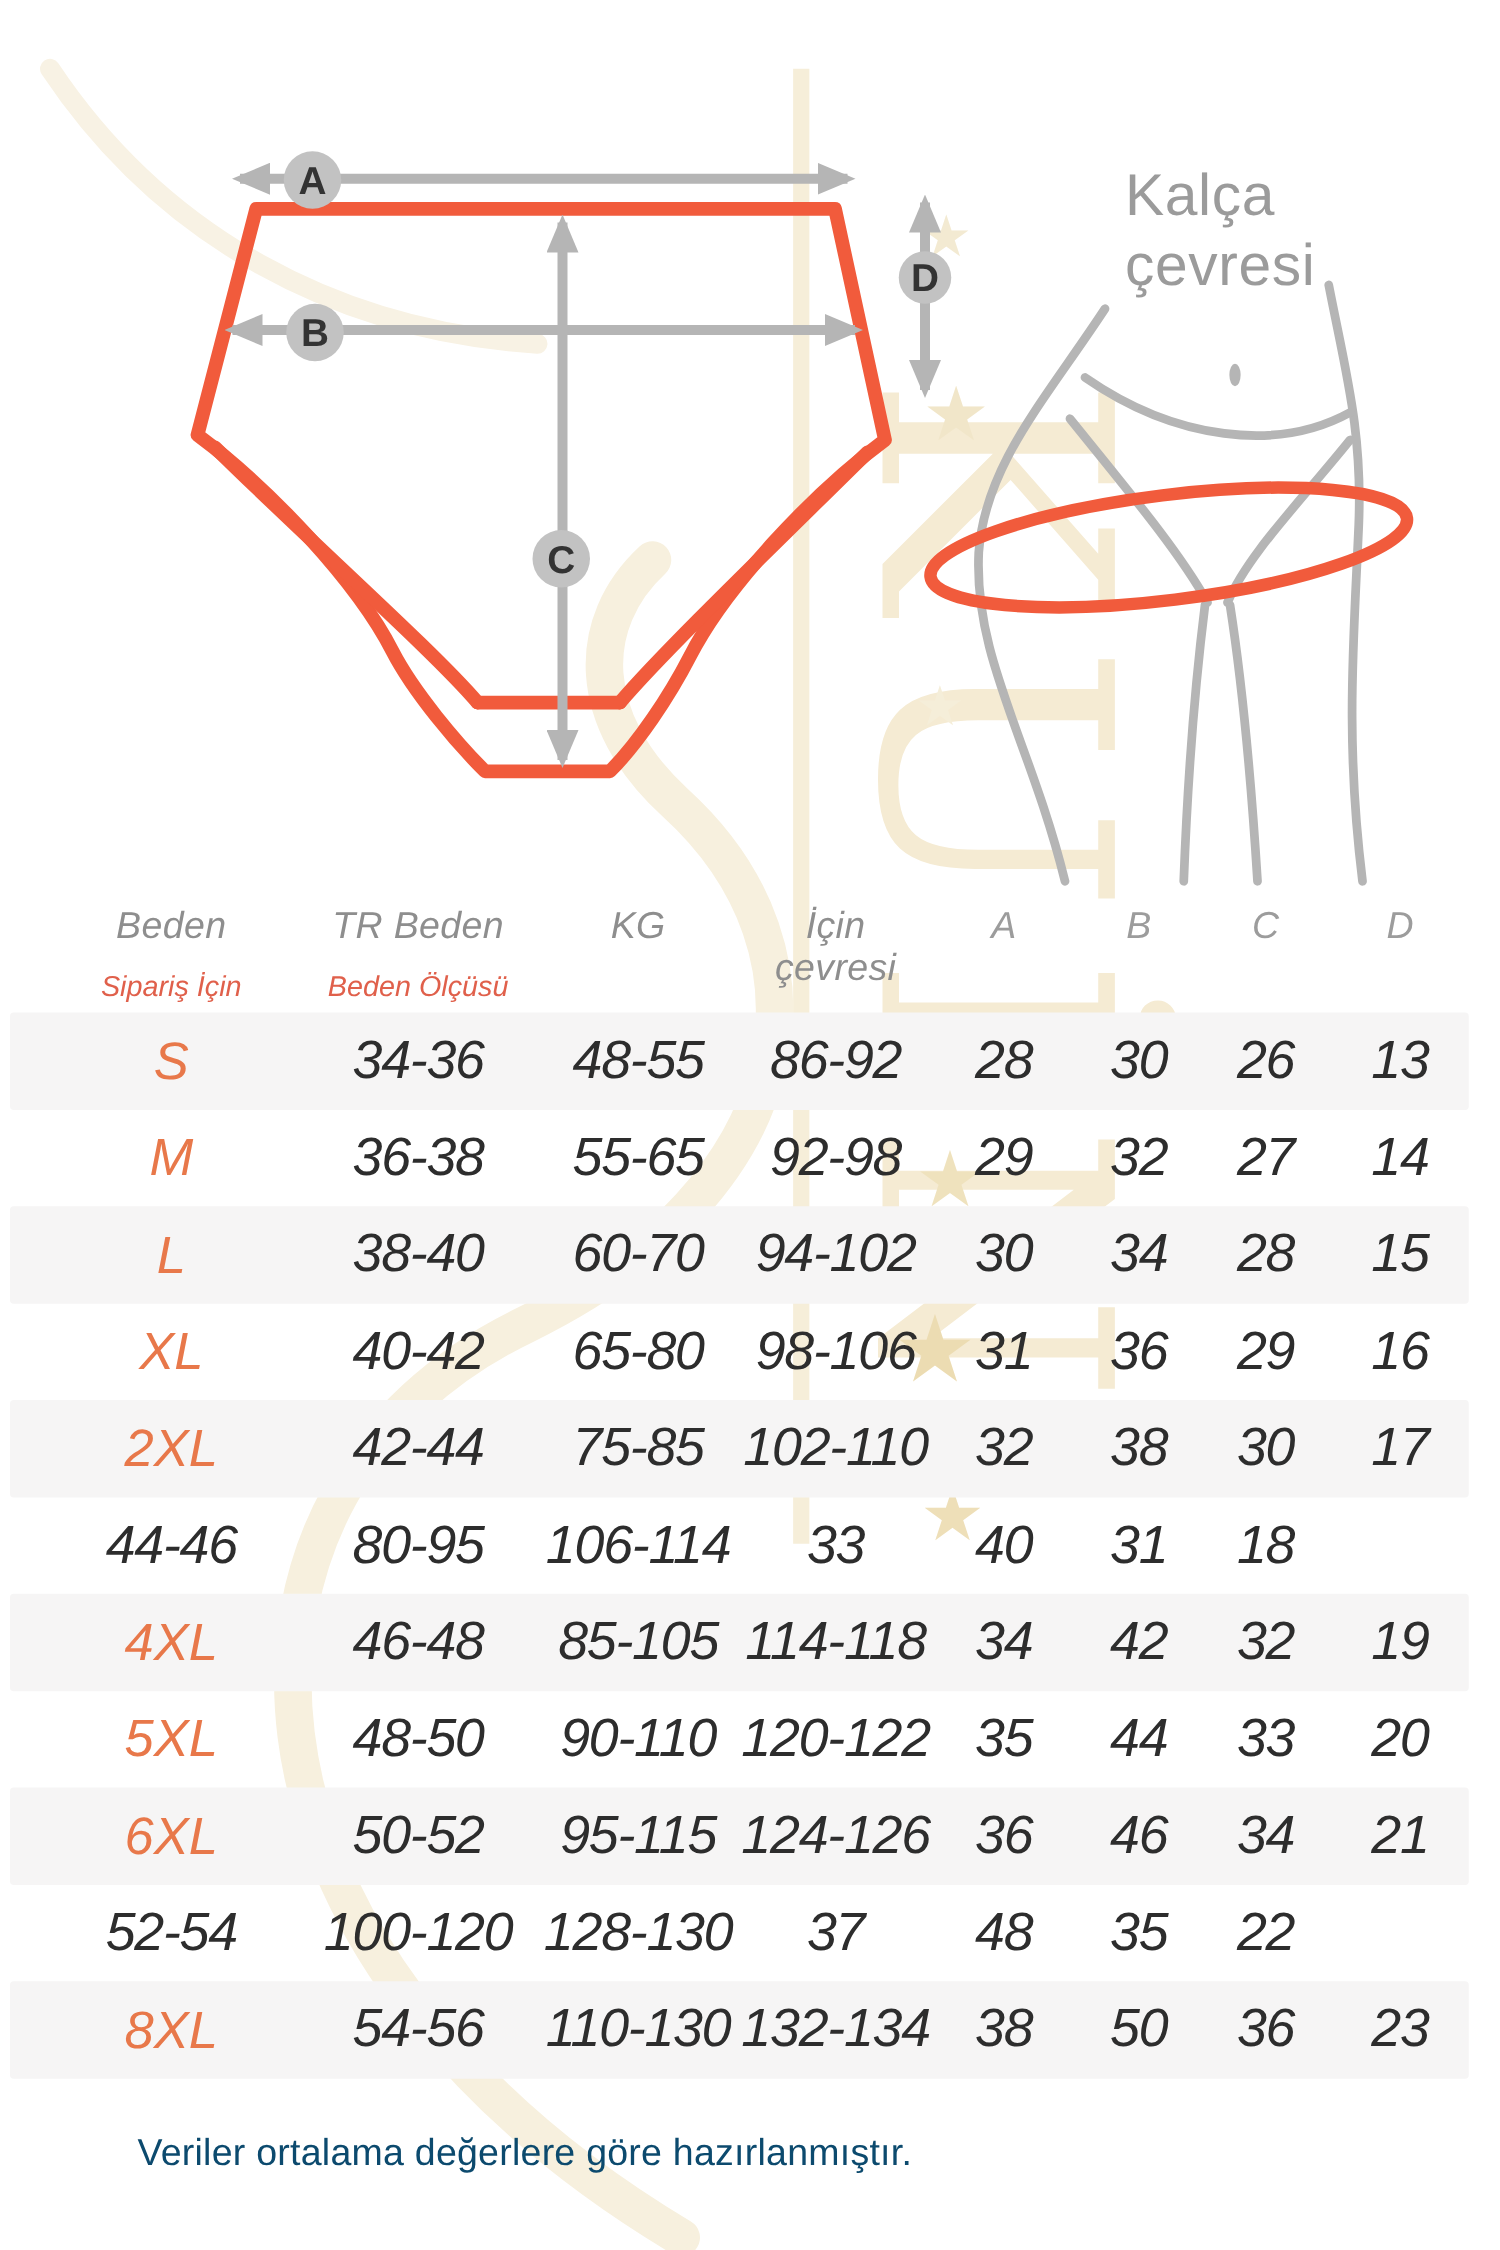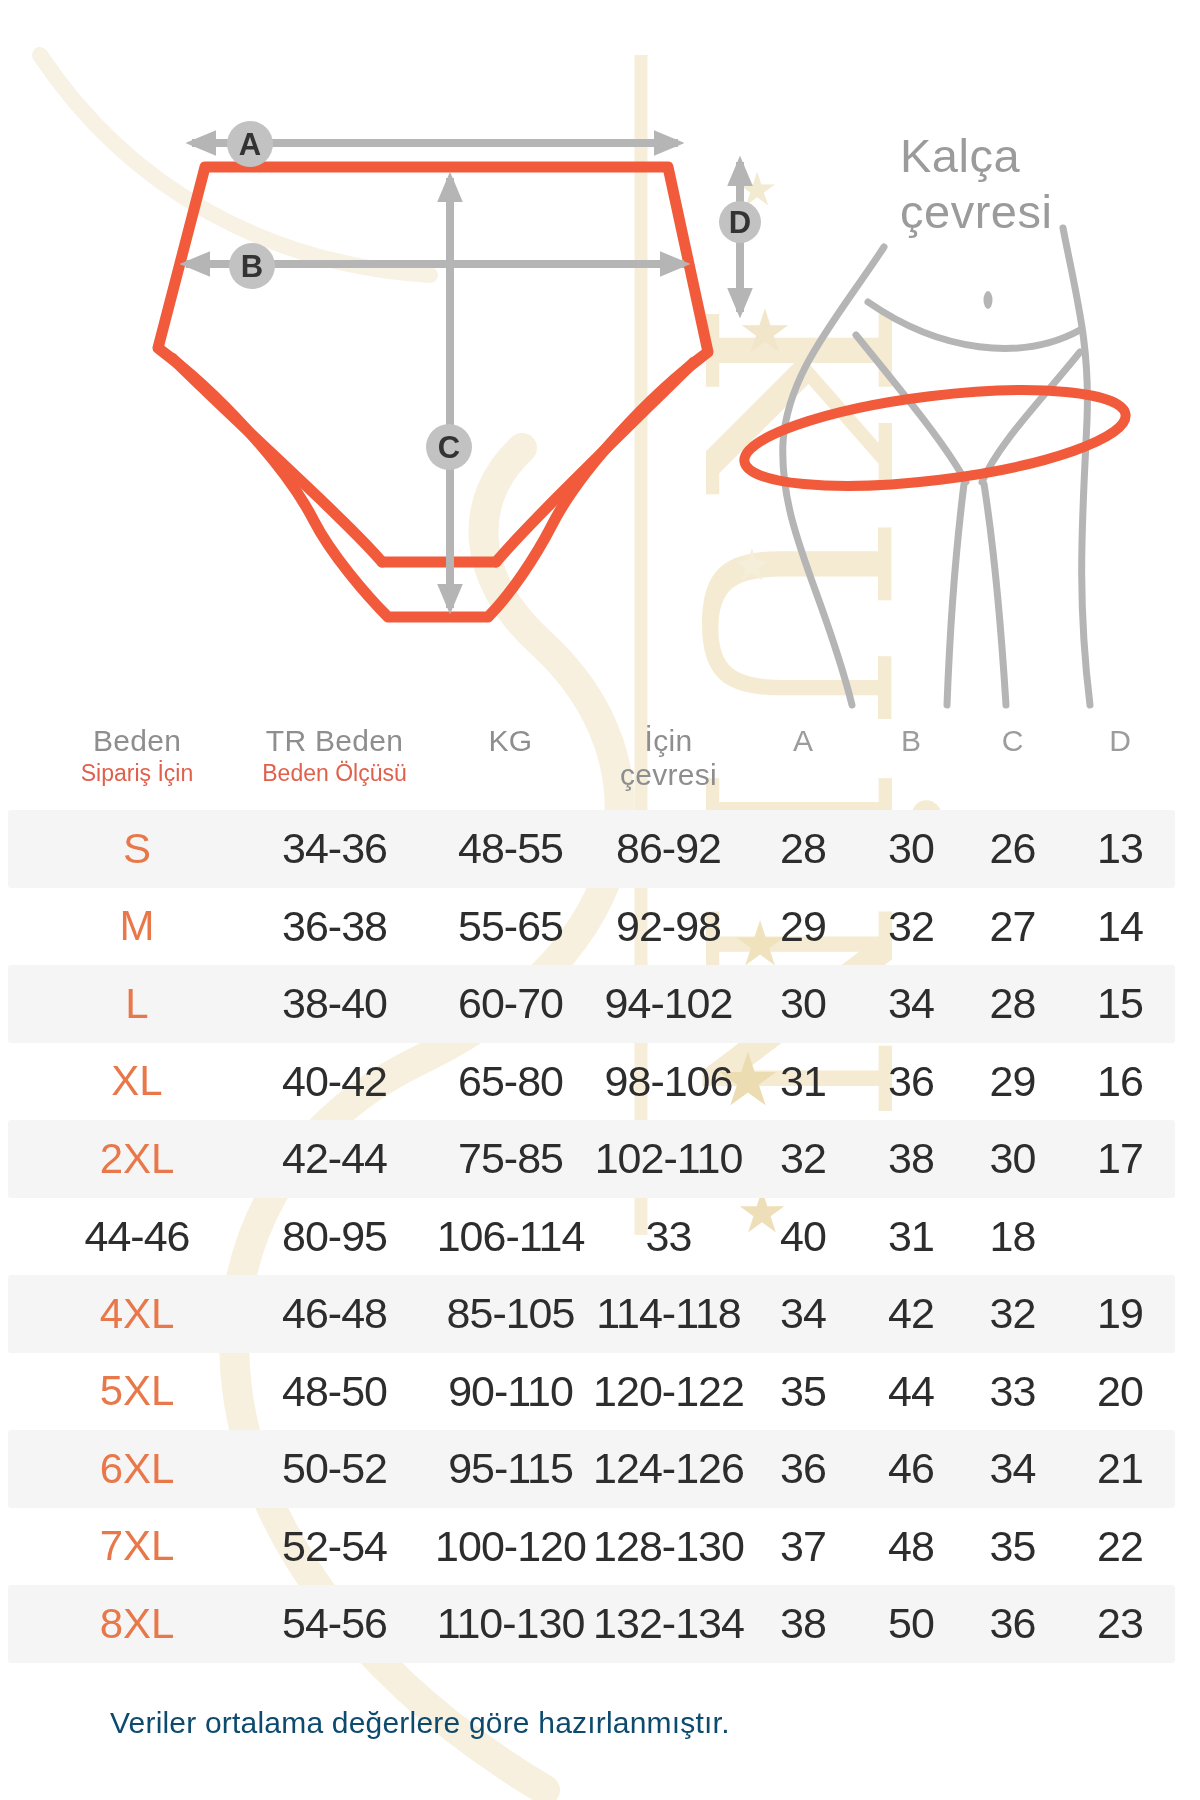--- a/index.html
+++ b/index.html
@@ -15,25 +15,26 @@
     position:absolute;left:900px;top:128px;width:260px;
     font-size:47px;line-height:1.2;color:#9b9b9b;letter-spacing:.5px;
   }
 
   
   .size-table{position:absolute;left:0;top:724px;width:1200px;}
   .tgrid{
     display:grid;
     grid-template-columns:208px 187px 165px 151px 118px 98px 105px 110px;
     align-items:center;
+    font-style:italic;
   }
   .thead{padding-left:33px;height:86px;align-items:start;}
   .hcell{text-align:center;}
   .h1{font-size:30px;color:#8e8e8e;letter-spacing:.3px;}
-  .h2{font-size:23px;color:#e0604b;margin-top:2px;}
+  .h2{font-size:23px;color:#e0604b;margin-top:18px;}
   .hletter{font-size:30px;color:#9c9c9c;}
 
   .trow{
     margin-left:8px;margin-right:25px;height:77.5px;border-radius:3px;
   }
   .trow.stripe{background:#f6f5f5;}
   .trow .tgrid{padding-left:25px;height:100%;}
   .cell{
     text-align:center;font-size:43px;color:#2d2d2d;letter-spacing:-1px;
     white-space:nowrap;
@@ -251,21 +252,20 @@
         <div class="cell c-hip">124-126</div>
         <div class="cell c-a">36</div>
         <div class="cell c-b">46</div>
         <div class="cell c-c">34</div>
         <div class="cell c-d">21</div>
       </div>
     </div>
 
     <div class="trow">
       <div class="tgrid">
-        <div class="cell c-size">7XL</div>
         <div class="cell c-tr">52-54</div>
         <div class="cell c-kg">100-120</div>
         <div class="cell c-hip">128-130</div>
         <div class="cell c-a">37</div>
         <div class="cell c-b">48</div>
         <div class="cell c-c">35</div>
         <div class="cell c-d">22</div>
       </div>
     </div>
 

